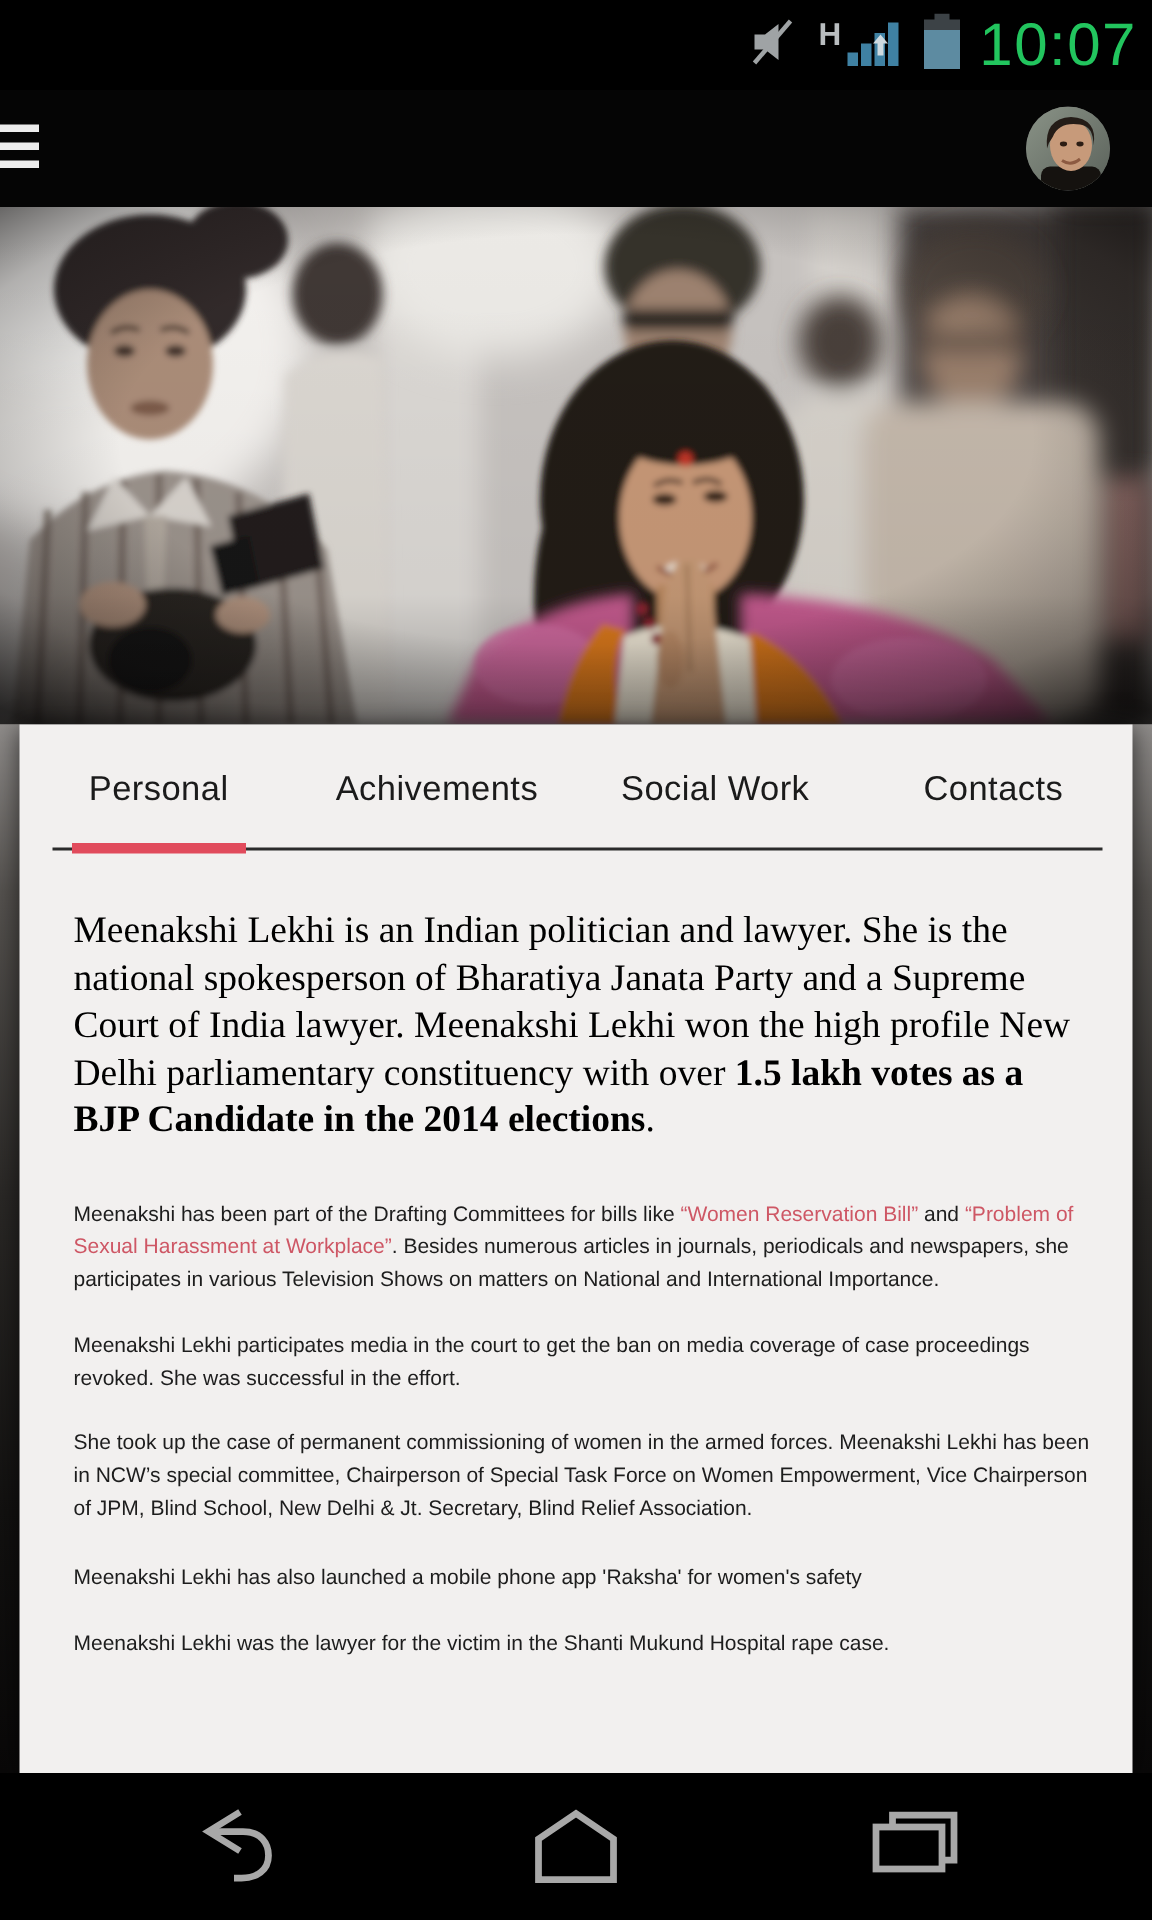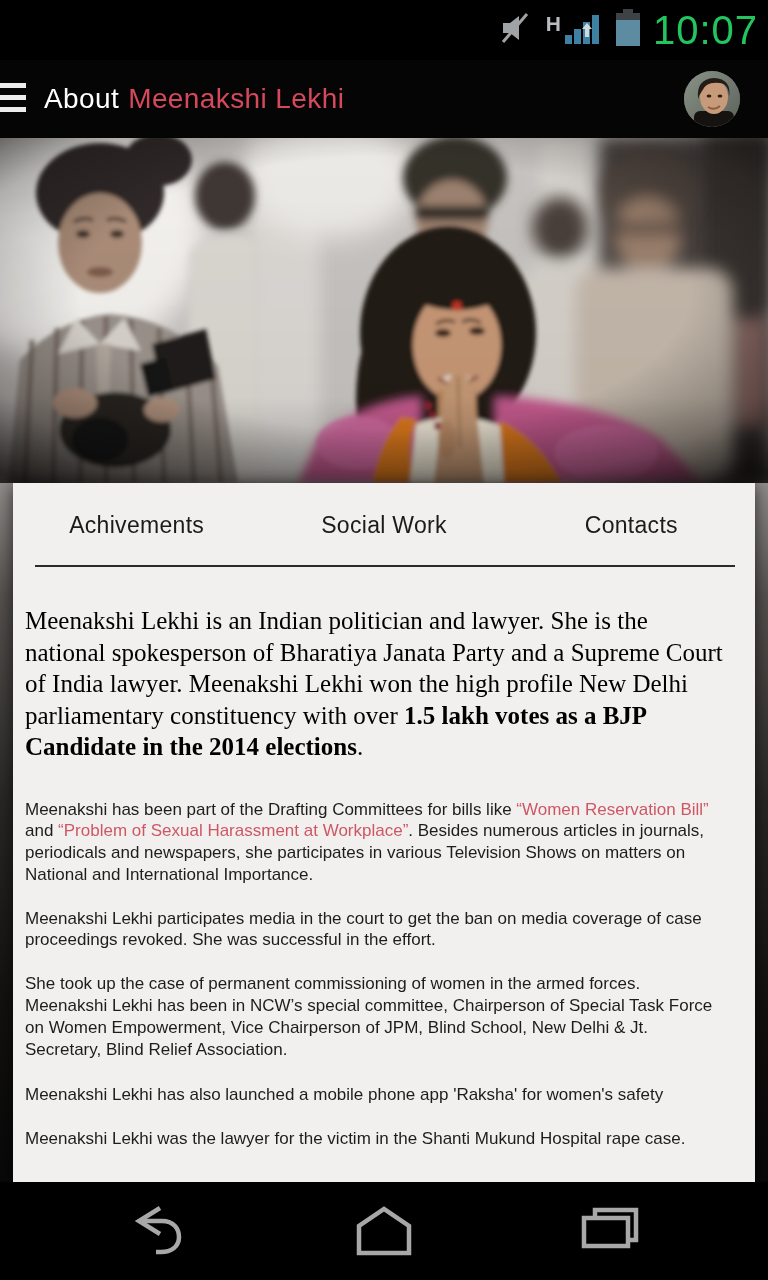--- a/index.html
+++ b/index.html
@@ -26,24 +26,24 @@
   
   .backdrop{position:relative;height:699px;background:linear-gradient(180deg,#8f8c8a 0%,#55524f 16%,#2a2826 45%,#121110 75%,#090808 100%);}
   .card{position:absolute;left:13px;right:13px;top:0;height:699px;background:#f2f0ef;box-shadow:0 2px 16px rgba(0,0,0,.65);overflow:hidden;}
 
   .tabbar{position:relative;height:84px;display:flex;}
   .tab{flex:1;display:flex;align-items:center;justify-content:center;position:relative;cursor:pointer;}
   .tab-label{font-size:23px;color:#1b1b1b;letter-spacing:.3px;}
   .tab-track{position:absolute;left:22px;right:20px;bottom:0;height:2px;background:#2b2b2b;z-index:1;}
   .tab-indicator{position:absolute;bottom:-2px;left:50%;transform:translateX(-50%);width:116px;height:7px;background:#E14B5C;z-index:2;}
 
-  .body-text{padding:0 28px 0 12px;}
+  .body-text{padding:0 28px 0 36px;}
   .lead{font-family:"Liberation Serif",serif;font-size:25px;line-height:31.5px;color:#000;margin:38px 0 0;}
   .lead b{font-weight:bold;}
-  .small{font-size:17px;line-height:21.8px;color:#1d1d1d;margin:22px 0 0;}
+  .small{font-size:14px;line-height:21.8px;color:#1d1d1d;margin:22px 0 0;}
   .small.first{margin-top:36px;}
   .small .hl{color:#CE5765;}
   .p-app{margin-top:24px;}
 
   
   .nav-bar{position:relative;height:98px;background:#000;}
   .nav-btn{position:absolute;top:23px;width:64px;height:52px;cursor:pointer;}
   .nav-back{left:128px;}
   .nav-home{left:352px;}
   .nav-recents{left:578px;}
@@ -79,23 +79,20 @@
       </svg>
     </span>
     <span class="sb-time">10:07</span>
   </div>
 
   <div class="app-header">
     <div class="hamburger">
       <div class="bar"></div>
         <div class="bar"></div>
         <div class="bar"></div>
-    </div>
-    <div class="app-title">
-      <span class="prefix">About</span><span class="name">Meenakshi Lekhi</span>
     </div>
     <div class="avatar">
       <svg width="56" height="56" viewBox="0 0 56 56">
         <defs>
             <linearGradient id="avbg" x1="0" y1="0" x2="1" y2="1">
           <stop offset="0" stop-color="#8a9387"></stop>
               <stop offset="1" stop-color="#5a615a"></stop>
         </linearGradient>
           </defs>
         <rect width="56" height="56" fill="url(#avbg)"></rect>
@@ -240,20 +237,24 @@
       <rect width="768" height="345" fill="url(#vig)"></rect>
       <rect width="768" height="345" fill="url(#botfade)"></rect>
     </svg>
   </div>
 
   <div class="backdrop">
     <div class="card">
 
       <div class="tabbar">
         <div class="tab">
+          <span class="tab-label">Personal</span>
+          <div class="tab-indicator"></div>
+        </div>
+        <div class="tab">
           <span class="tab-label">Achivements</span>
         </div>
         <div class="tab">
           <span class="tab-label">Social Work</span>
         </div>
         <div class="tab">
           <span class="tab-label">Contacts</span>
         </div>
         <div class="tab-track"></div>
       </div>

